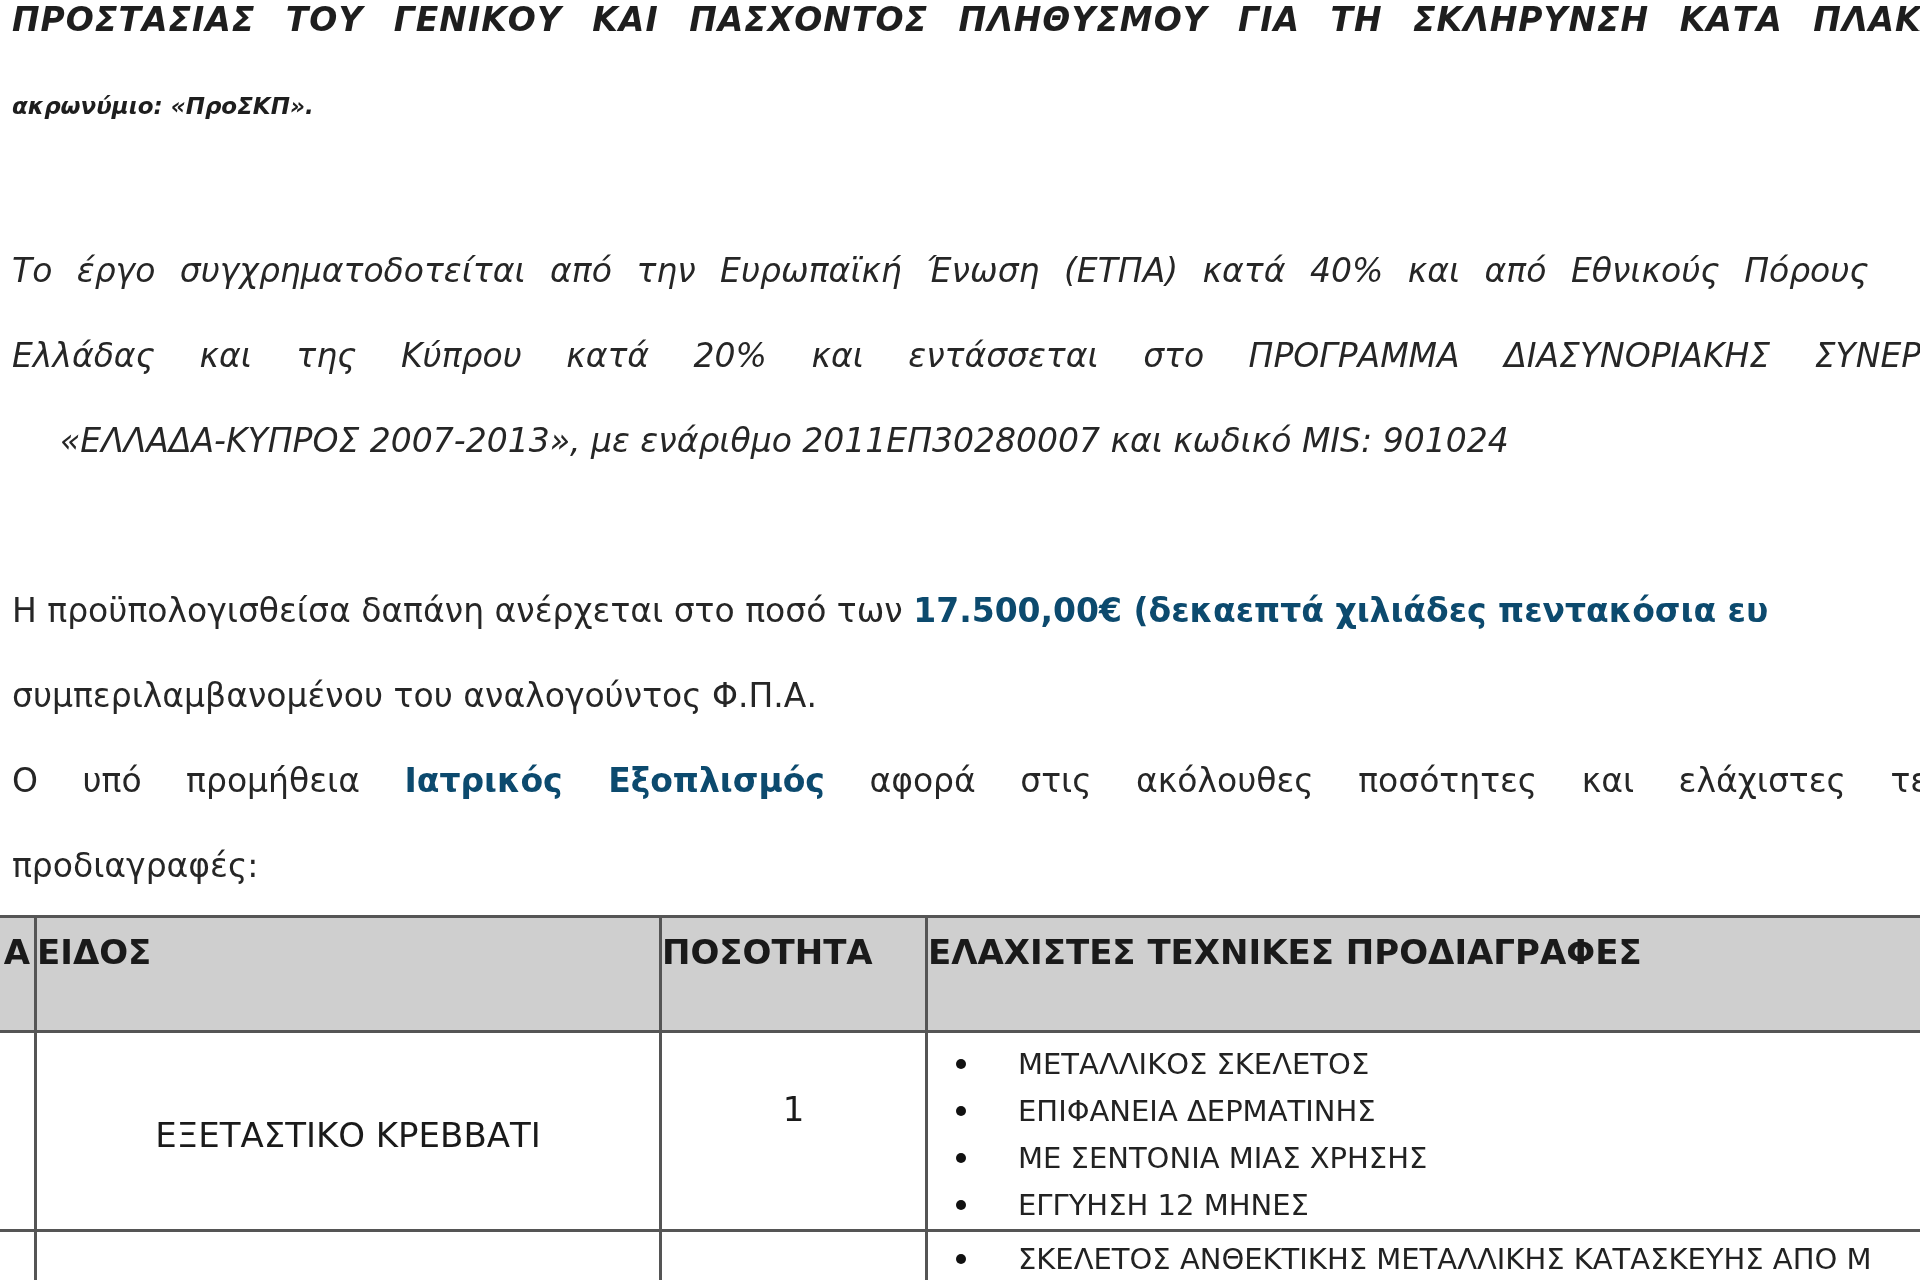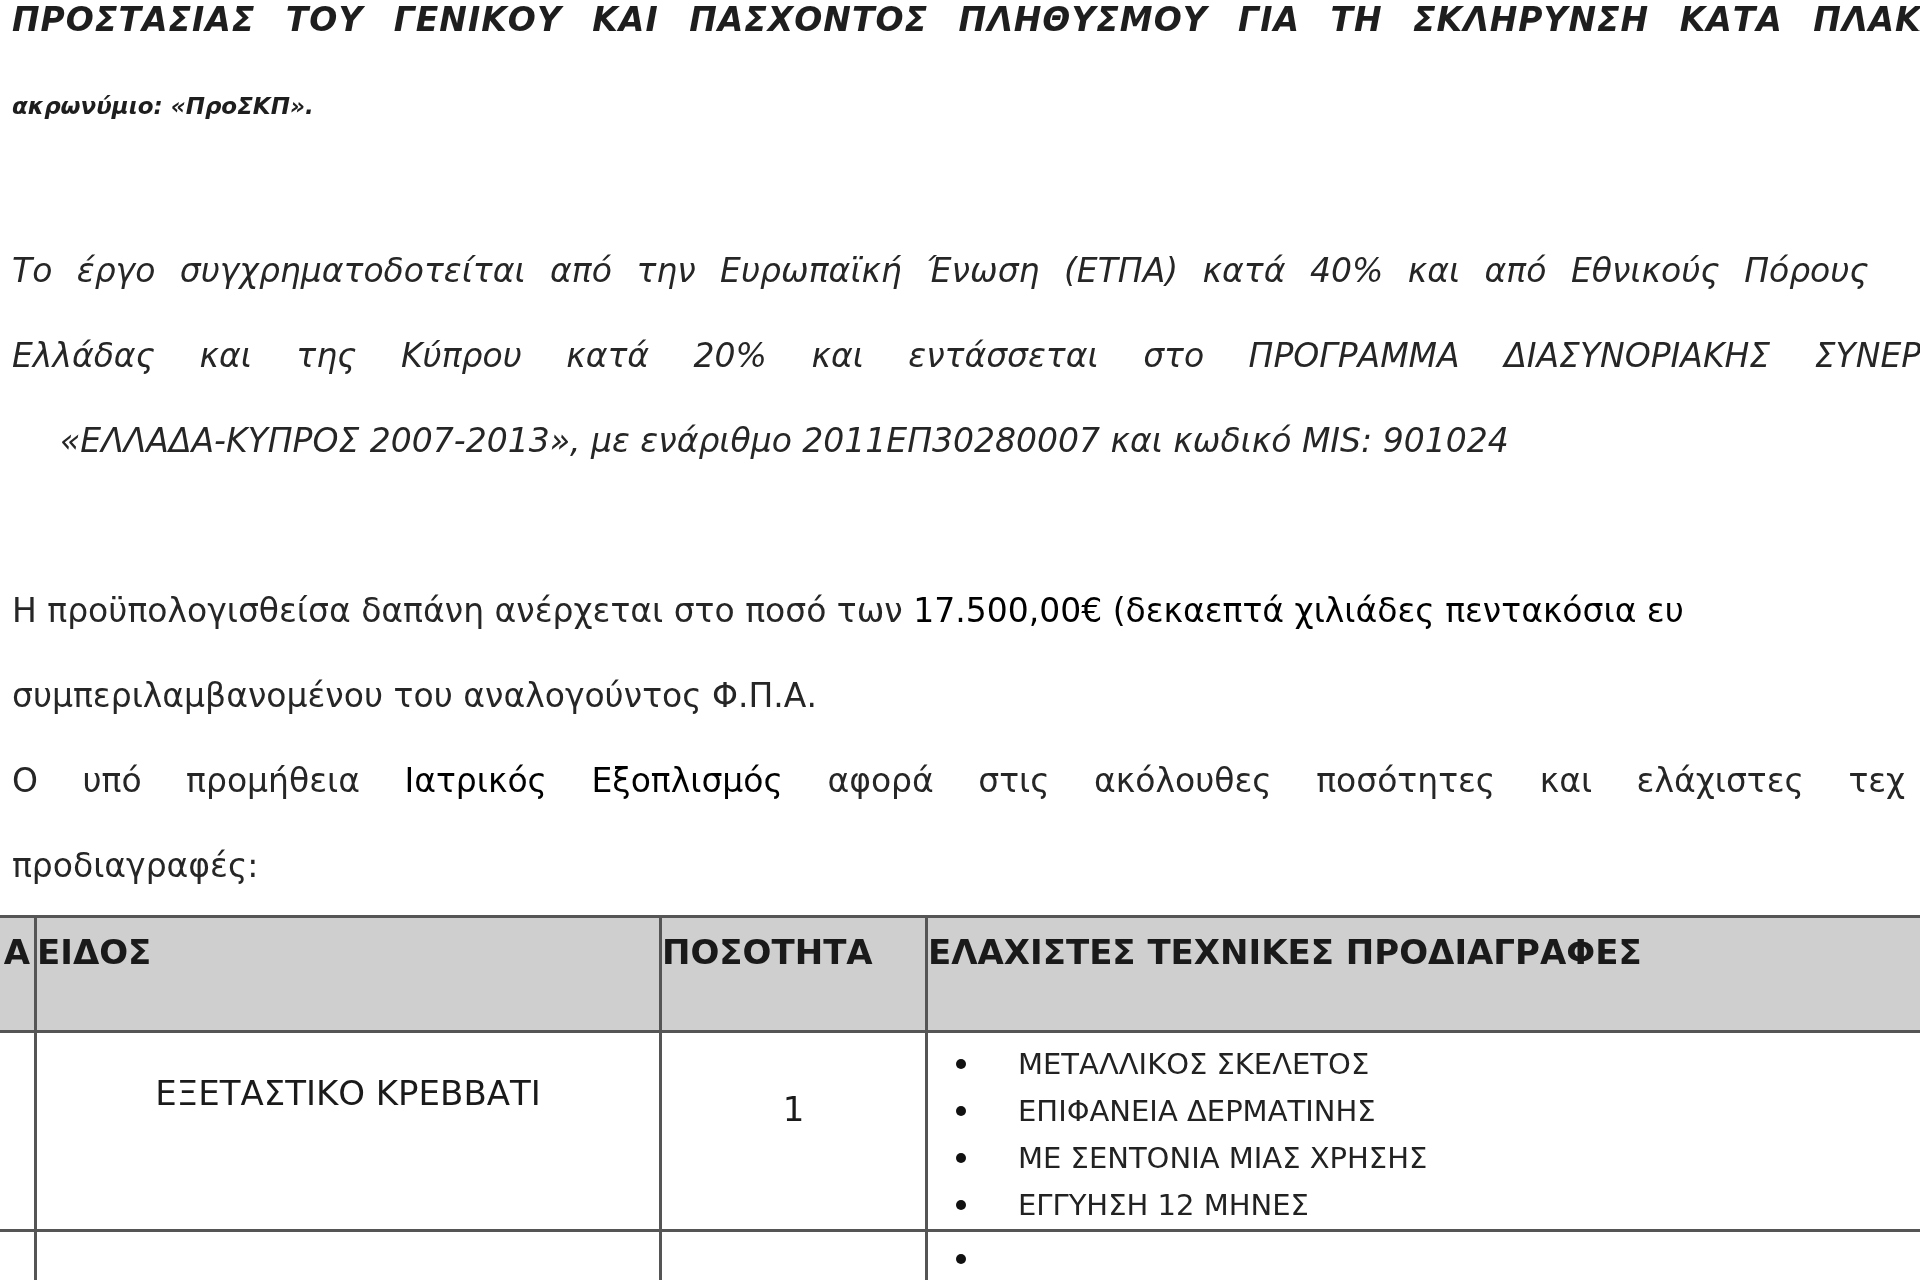--- a/index.html
+++ b/index.html
@@ -39,21 +39,21 @@
     font-style: italic;
     font-size: 33px;
     color: #262626;
   }
   .reg {
     font-size: 33px;
     color: #262626;
   }
   .justify-wide { word-spacing: 14px; }
   .justify-wider { word-spacing: 34px; }
-  b { font-weight: normal; color: #000000; }
+  b { font-weight: bold; color: #0c4a6e; }
 
   
   .doc-table {
     position: absolute;
     left: -40px;
     top: 915px;
     border-collapse: collapse;
     table-layout: fixed;
     width: 2040px;
   }
@@ -79,21 +79,21 @@
   .col-c { width: 266px; }
   .col-d { width: 1075px; }
   .th-a { text-align: left !important; padding-left: 0; }
   .cell-center {
     text-align: center;
     font-size: 34px;
     color: #1a1a1a;
   }
   .row1 td { height: 188px; }
   .row2 td { height: 90px; }
-  .item-name { display: block; padding-top: 40px; }
+  .item-name { display: block; padding-top: 82px; }
   .qty { display: block; padding-top: 56px; }
   .spec-list {
     list-style: none;
     margin: 0;
     padding: 8px 0 0 28px;
     font-size: 29px;
     line-height: 47px;
     color: #222;
     white-space: nowrap;
   }
@@ -163,18 +163,18 @@
           <li><span class="bullet"></span><span>ΕΓΓΥΗΣΗ 12 ΜΗΝΕΣ</span></li>
         </ul>
       </td>
     </tr>
     <tr class="row2">
       <td></td>
       <td class="cell-center"></td>
       <td class="cell-center"></td>
       <td>
         <ul class="spec-list">
-          <li><span class="bullet"></span></li>
+          <li><span class="bullet"></span><span>ΣΚΕΛΕΤΟΣ ΑΝΘΕΚΤΙΚΗΣ ΜΕΤΑΛΛΙΚΗΣ ΚΑΤΑΣΚΕΥΗΣ ΑΠΟ Μ</span></li>
         </ul>
       </td>
     </tr>
   </tbody>
 </table>
 
 </body></html>

